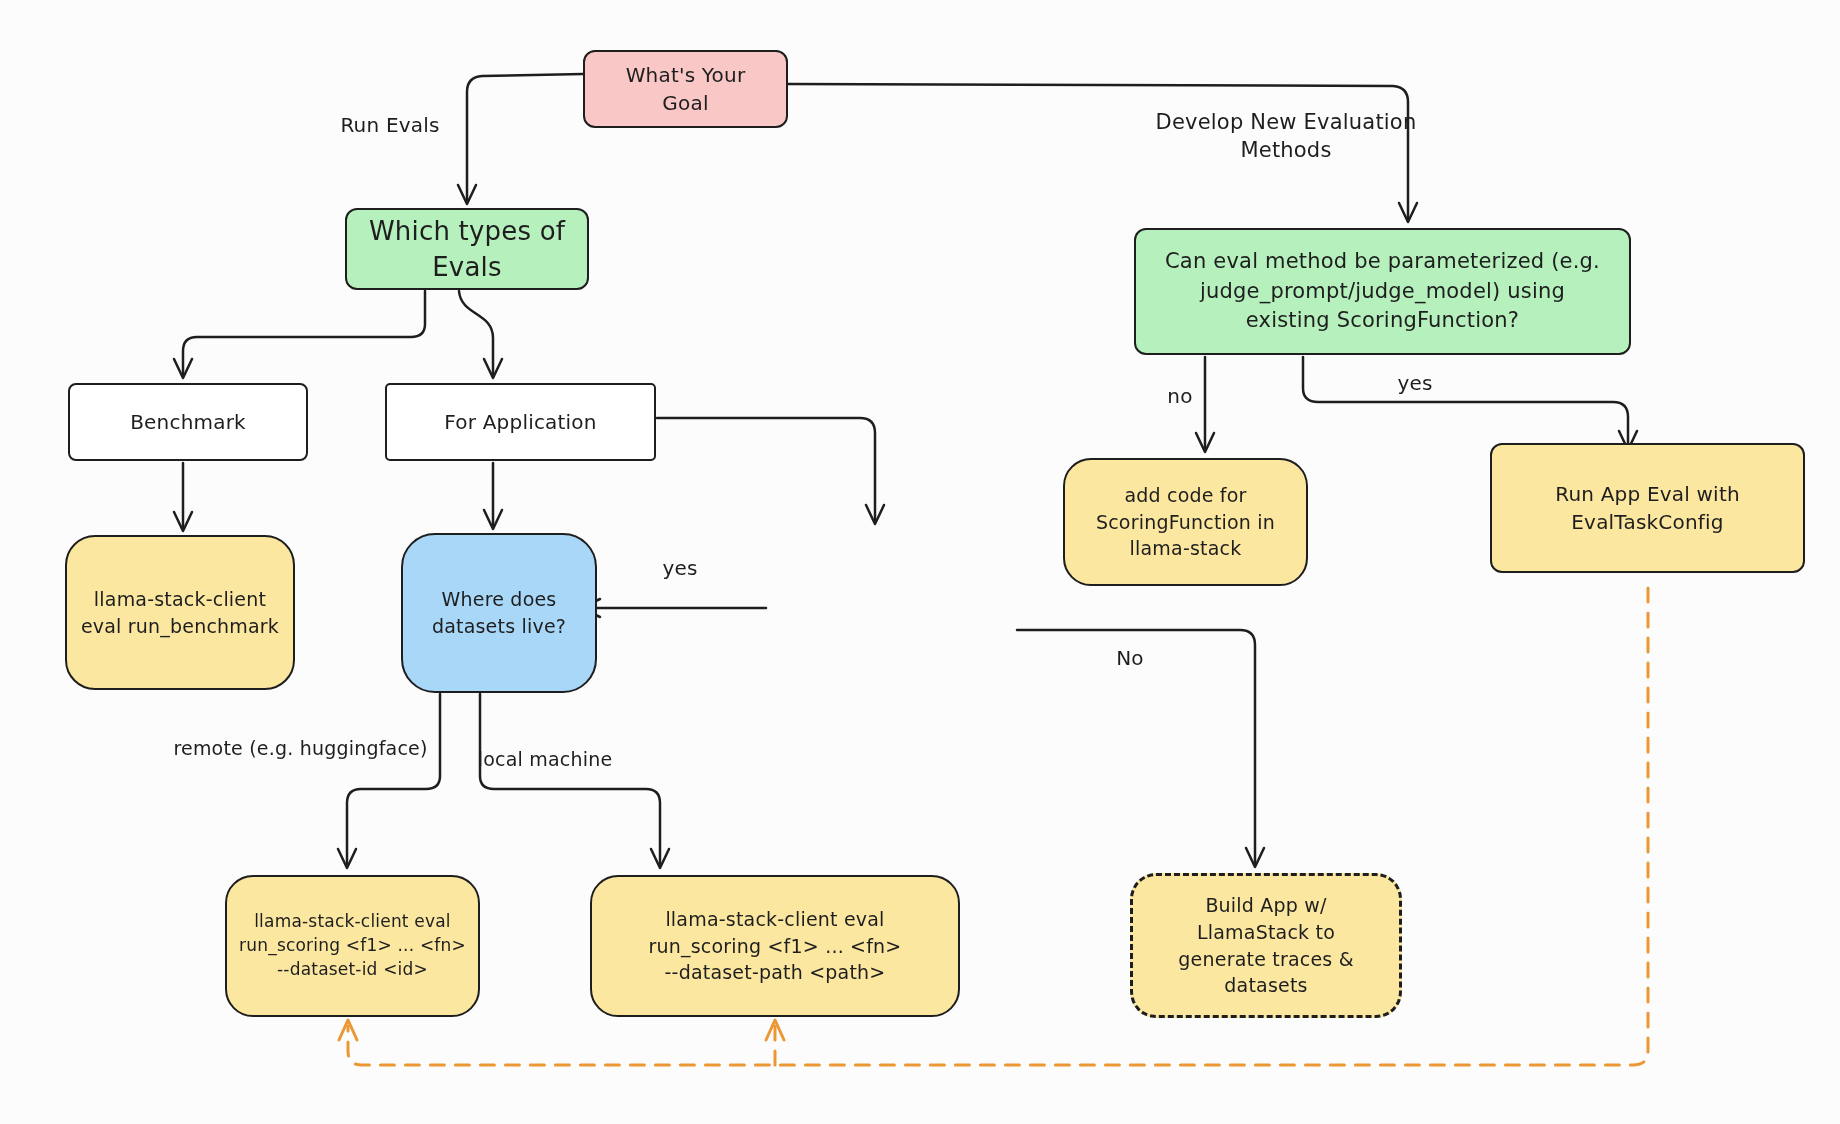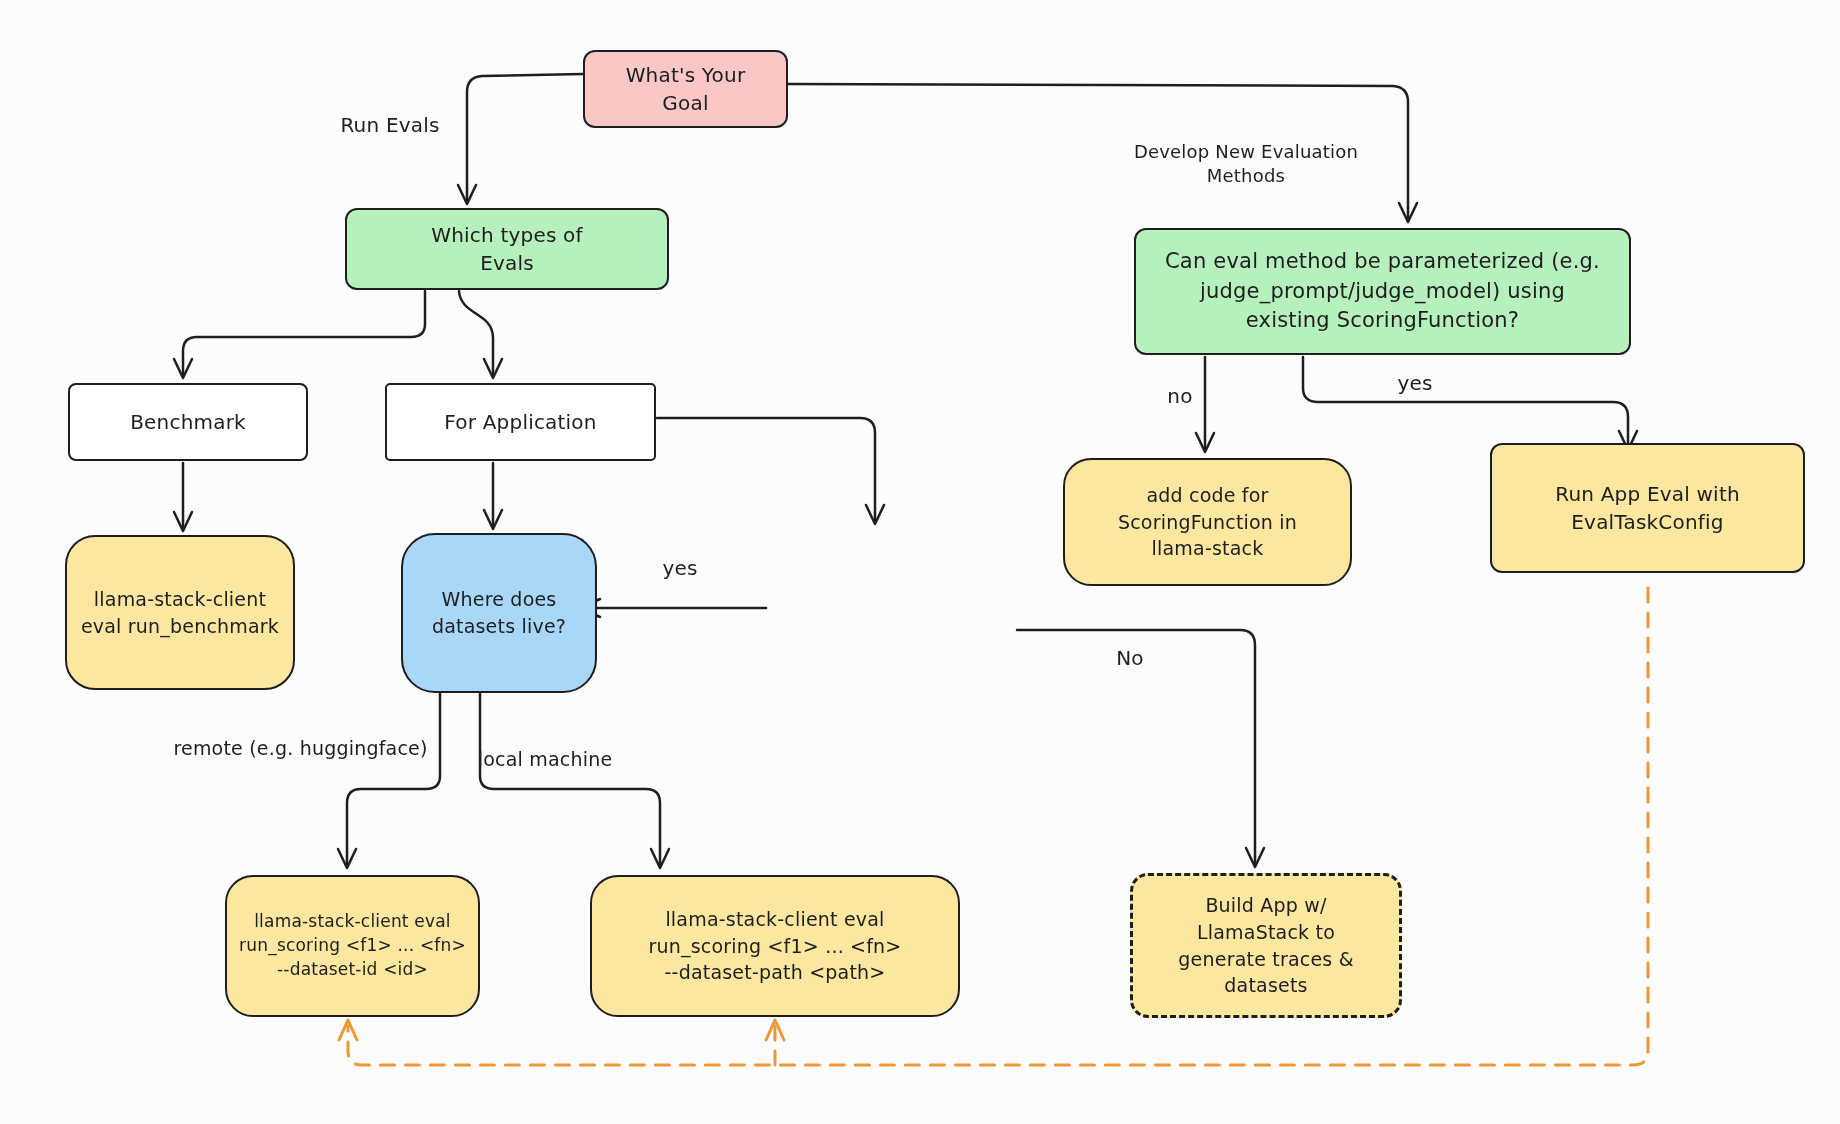--- a/index.html
+++ b/index.html
@@ -33,21 +33,21 @@
     font-size: 19px;
     font-weight: 500;
     letter-spacing: 0.2px;
     z-index: 2;
   }
   .pink   { background: #f8c7c6; }
   .green  { background: #b6f0bd; }
   .blue   { background: #a8d7f8; border-radius: 34px; }
   .yellow { background: #fbe7a0; }
   .white  { background: #ffffff; }
-  .dashed { border-style: dashed; border-width: 3px; border-radius: 18px; }
+  .dashed { border-style: dashed; border-width: 3px; border-radius: 26px; }
   .edge-label {
     position: absolute;
     text-align: center;
     white-space: pre-line;
     font-size: 20px;
     font-weight: 500;
     line-height: 1.35;
     letter-spacing: 0.2px;
     z-index: 3;
   }
@@ -102,39 +102,39 @@
       <path stroke-dasharray="14 11" d="M 1648 588 L 1648 1051 Q 1648 1065 1633 1065 L 362 1065 Q 348 1065 348 1051 L 348 1026"></path>
       <path stroke-dasharray="14 11" d="M 775 1065 L 775 1026"></path>
       <path d="M 339 1040 L 348 1020 L 357 1040"></path>
       <path d="M 766 1040 L 775 1020 L 784 1040"></path>
     </g>
   </svg>
 
   <div class="node pink" style="left:583px; top:50px; width:205px; height:78px; font-size:20px;">What's Your
 Goal</div>
 
-  <div class="node green" style="left:345px; top:208px; width:324px; height:82px; font-size:20px;">Which types of
+  <div class="node green" style="left:345px; top:208px; width:244px; height:82px; font-size:26px;">Which types of
 Evals</div>
 
   <div class="node green" style="left:1098px; top:228px; width:497px; height:127px; font-size:21px;margin-left:36px;">Can eval method be parameterized (e.g.
 judge_prompt/judge_model) using
 existing ScoringFunction?</div>
 
   <div class="node white" style="left:68px; top:383px; width:240px; height:78px; font-size:20px; border-radius:8px;">Benchmark</div>
 
   <div class="node white" style="left:385px; top:383px; width:271px; height:78px; font-size:20px; border-radius:5px;">For Application</div>
 
   <div class="node yellow" style="left:65px; top:535px; width:230px; height:155px; font-size:19px; border-radius:30px;">llama-stack-client
 eval run_benchmark</div>
 
   <div class="node blue" style="left:380px; top:533px; width:196px; height:160px; font-size:19px;margin-left:21px;">Where does
 datasets live?</div>
 
 
-  <div class="node yellow" style="left:1063px; top:458px; width:289px; height:128px; font-size:19px; border-radius:28px;">add code for
+  <div class="node yellow" style="left:1063px; top:458px; width:245px; height:128px; font-size:19px; border-radius:28px;">add code for
 ScoringFunction in
 llama-stack</div>
 
   <div class="node yellow" style="left:1490px; top:443px; width:315px; height:130px; font-size:20px; border-radius:12px;">Run App Eval with
 EvalTaskConfig</div>
 
   <div class="node yellow" style="left:225px; top:875px; width:255px; height:142px; font-size:17px; border-radius:28px;">llama-stack-client eval
 run_scoring &lt;f1&gt; ... &lt;fn&gt;
 --dataset-id &lt;id&gt;</div>
 
@@ -142,21 +142,21 @@
 run_scoring &lt;f1&gt; ... &lt;fn&gt;
 --dataset-path &lt;path&gt;</div>
 
   <div class="node yellow dashed" style="left:1130px; top:873px; width:272px; height:145px; font-size:19px;">Build App w/
 LlamaStack to
 generate traces &amp;
 datasets</div>
 
   <div class="edge-label" style="left:320px; top:112px; width:140px;">Run Evals</div>
 
-  <div class="edge-label" style="left:1086px; top:108px; width:320px; font-size:18px;margin-top:32px;">Develop New Evaluation
+  <div class="edge-label" style="left:1126px; top:108px; width:320px; font-size:21px;">Develop New Evaluation
 Methods</div>
 
   <div class="edge-label" style="left:1150px; top:383px; width:60px;">no</div>
 
   <div class="edge-label" style="left:1385px; top:370px; width:60px;">yes</div>
 
   <div class="edge-label" style="left:650px; top:555px; width:60px;">yes</div>
 
   <div class="edge-label" style="left:1100px; top:645px; width:60px;">No</div>
 

